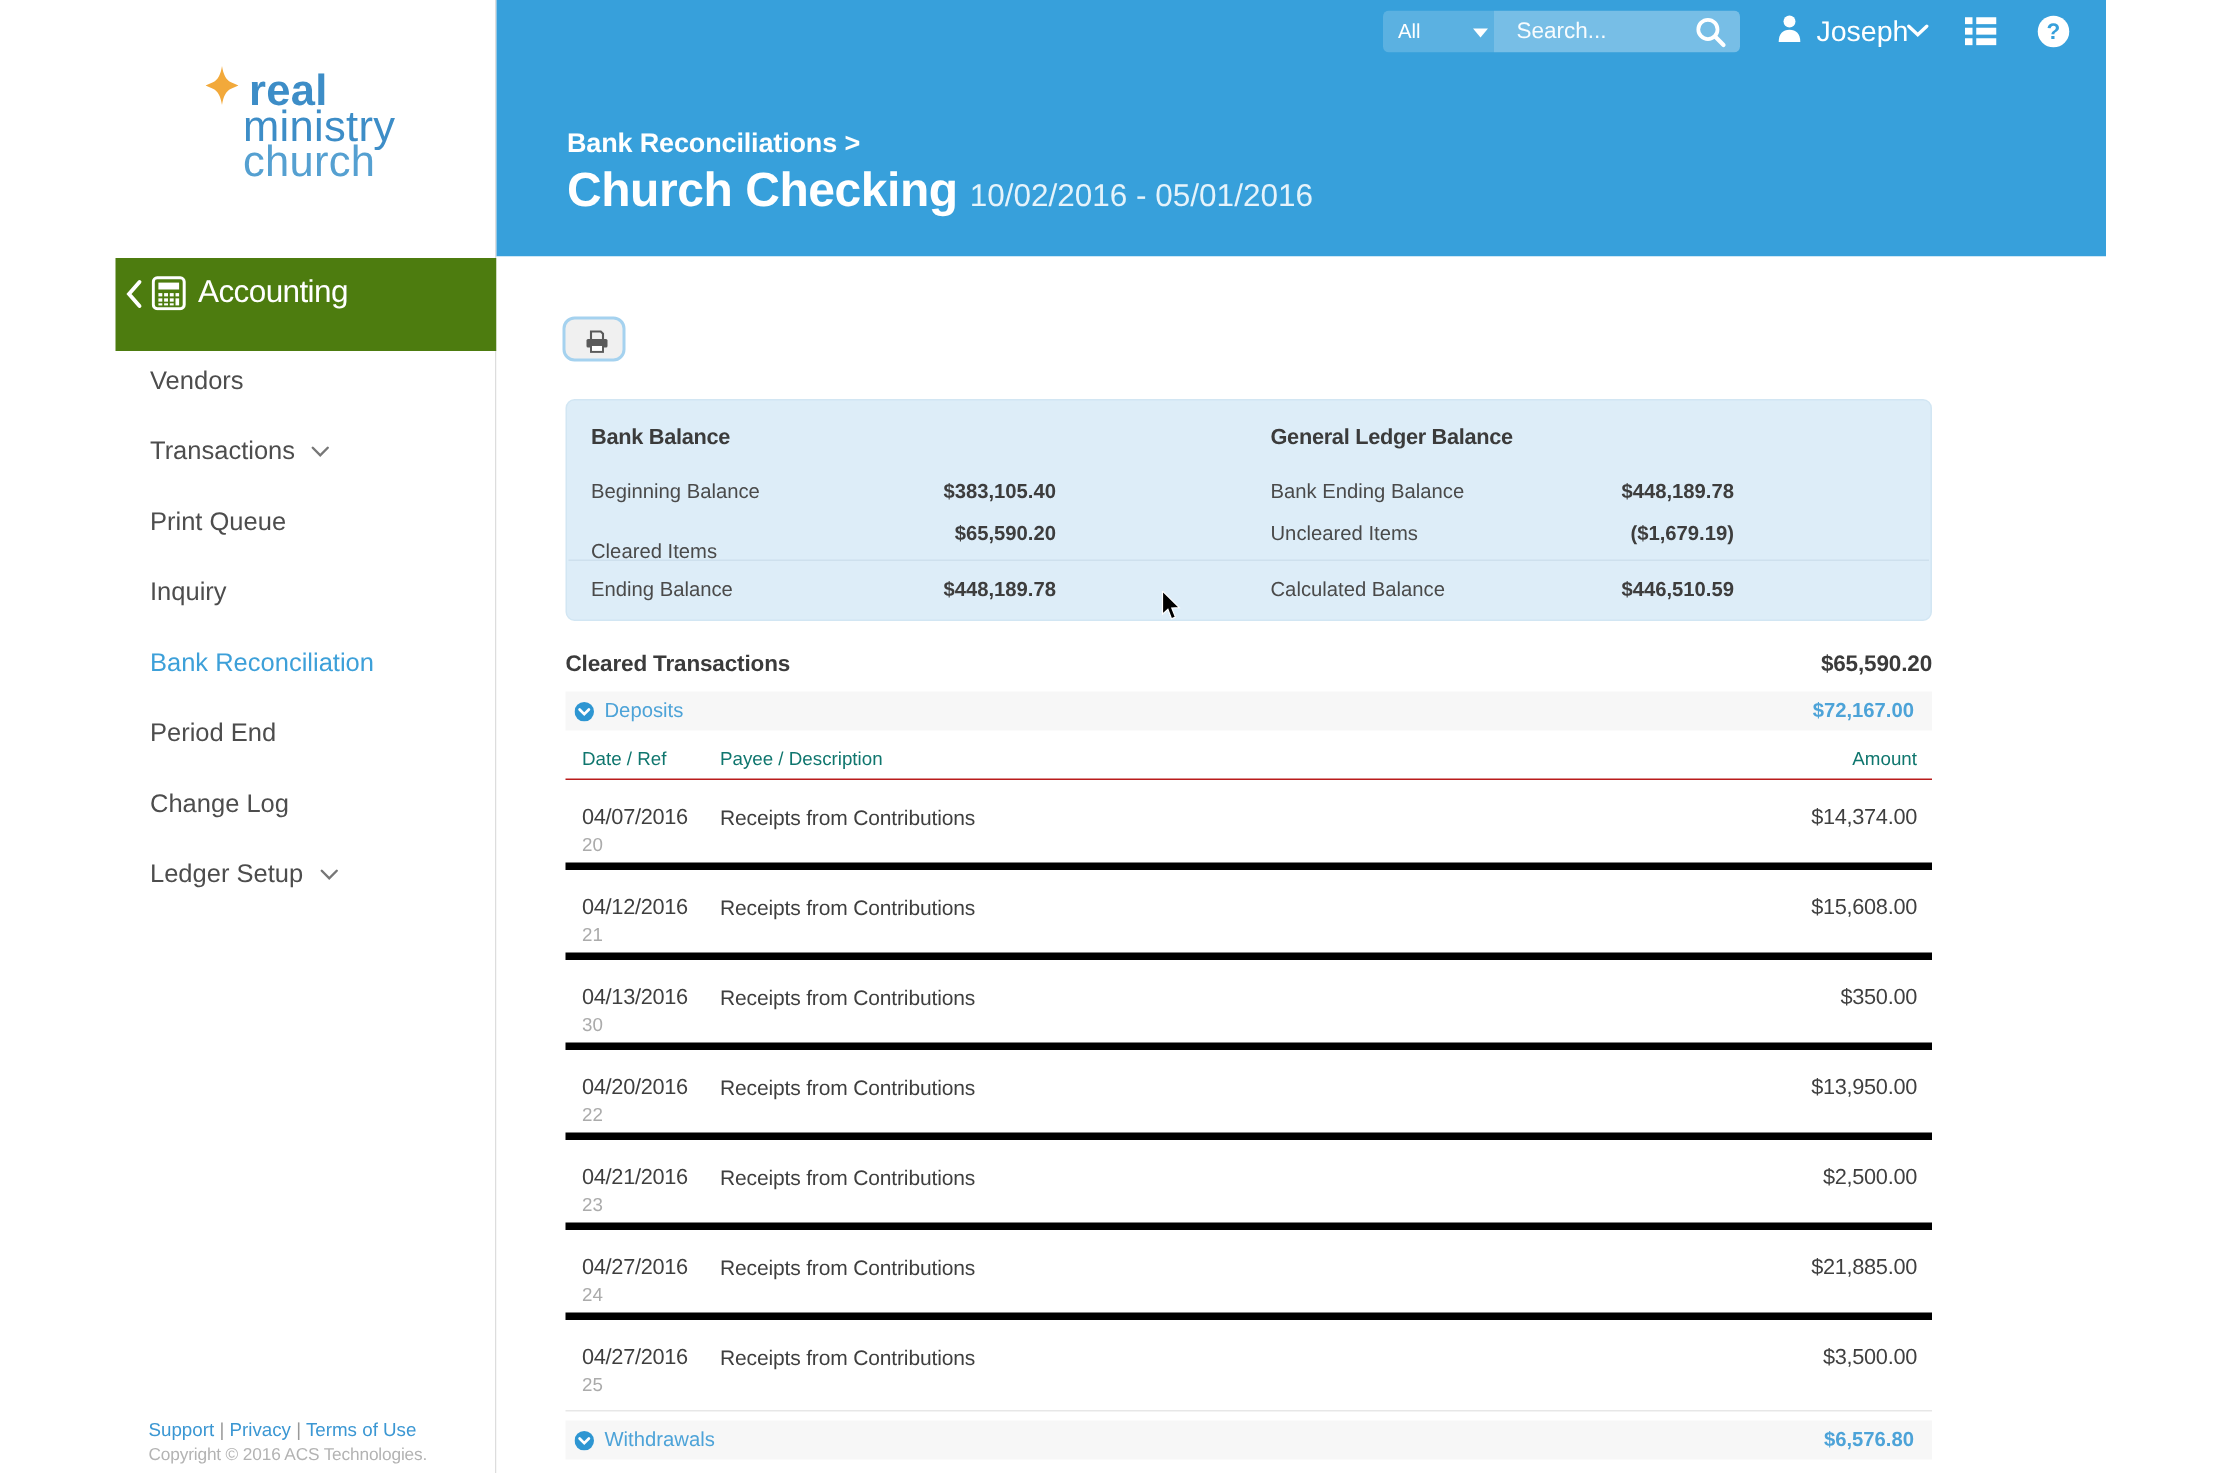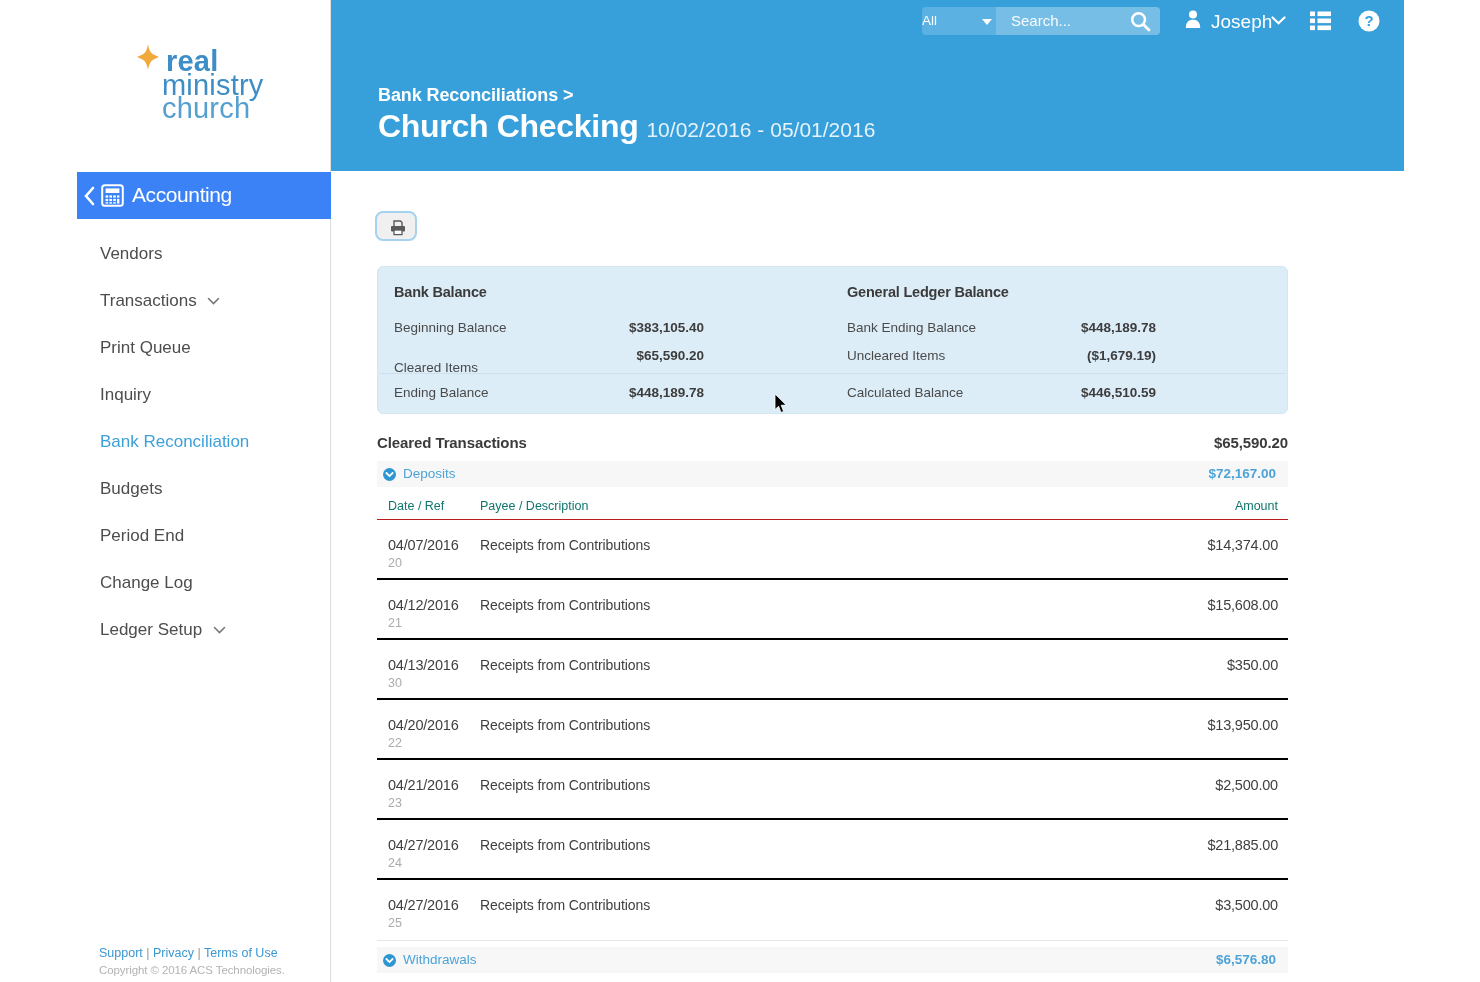--- a/index.html
+++ b/index.html
@@ -7,40 +7,40 @@
 .abs { position:absolute; }
 #page { position:relative; width:1480px; height:982px; }
 
 
 #sidebar { left:0; top:0; width:331px; height:982px; background:#fff; border-right:1px solid #ddd; }
 #logo { left:138px; top:50px; line-height:23.6px; font-size:29px; letter-spacing:0.2px; color:#3d8dc7; }
 #logo .l1 { margin-left:28px;font-weight:bold; }
 #logo .l2 { margin-left:24px; }
 #logo .l3 { color:#55a0d1; margin-left:24px; }
 #logo .star { position:absolute; left:-1px; top:-6px; }
-#acctbar { left:77px; top:172px; width:254px; height:47px; background:#3b82f6; color:#fff; }
+#acctbar { left:77px; top:172px; width:254px; height:62px; background:#4d7c0f; color:#fff; }
 #acctbar .back { position:absolute; left:6px; top:14px; }
 #acctbar .calc { position:absolute; left:24px; top:12px; }
 #acctbar .txt { position:absolute; left:55px; top:11px; font-size:21px; letter-spacing:-0.4px; }
 #menu { left:100px; top:240px; font-size:17px; color:#4d4d4d; }
 #menu .it { height:47px; line-height:28px; white-space:nowrap; }
 #menu .active { color:#3da0d9; }
 #menu svg { margin-left:6px; vertical-align:1px; }
 #sbfoot { left:99px; top:946px; font-size:12.5px; }
 #sbfoot a { color:#3b97d3; text-decoration:none; }
 #sbfoot .sep { color:#999; }
 #sbfoot .copy { color:#b3b3b3; font-size:11.5px; margin-top:4px; letter-spacing:-0.1px; }
 
 
 #tophdr { left:331px; top:0; width:1073px; height:171px; background:#37a0db; color:#fff; }
 #crumb { left:47px; top:85px; font-size:18px; font-weight:bold; letter-spacing:-0.1px; }
 #title { left:47px; top:108px; font-size:32px; font-weight:bold; letter-spacing:-0.3px; white-space:nowrap; }
 #title .dates { font-size:21px; font-weight:normal; color:rgba(255,255,255,0.87); letter-spacing:0px; margin-left:8px; }
 #search { left:591px; top:7px; width:238px; height:28px; border-radius:4px; overflow:hidden; }
-#search .all { position:absolute; left:0; top:0; width:74px; height:28px; background:rgba(255,255,255,0.18); color:#fff; font-size:13.5px; line-height:28px; }
+#search .all { position:absolute; left:0; top:0; width:74px; height:28px; background:rgba(255,255,255,0.18); color:#fff; font-size:13.5px; line-height:28px; padding-left:10px; }
 #search .caret { position:absolute; left:60px; top:12px; width:0; height:0; border-left:5px solid transparent; border-right:5px solid transparent; border-top:6px solid #fff; }
 #search .box { position:absolute; left:74px; top:0; width:164px; height:28px; background:rgba(255,255,255,0.32); color:rgba(255,255,255,0.95); font-size:15px; line-height:28px; padding-left:15px; }
 #search .mag { position:absolute; right:9px; top:4px; }
 #userarea { left:851px; top:10px; height:24px; color:#fff; }
 #joseph { position:absolute; left:3px; top:0px; }
 #joseph .nm { position:absolute; left:26px; top:1px; font-size:19px; }
 #joseph .chev { position:absolute; left:86px; top:6px; }
 #listicon { position:absolute; left:128px; top:1px; }
 #helpicon { position:absolute; left:176px; top:0px; }
 
@@ -56,21 +56,21 @@
 #secthead { position:absolute; left:46px; top:263px; width:911px; font-size:15px; font-weight:bold; color:#3b3b3b; letter-spacing:-0.1px; }
 #secthead .amt { position:absolute; right:0; top:0; }
 .srow { position:absolute; left:46px; width:911px; height:26px; background:#f7f7f7; color:#4da3d8; font-size:13.5px; }
 .srow .ic { position:absolute; left:6px; top:7px; }
 .srow .lbl { position:absolute; left:26px; top:5px; }
 .srow .amt { position:absolute; right:12px; top:5px; font-weight:bold; }
 #thead { position:absolute; left:46px; top:316px; width:911px; height:33px; color:#0f766e; font-size:12.5px; border-bottom:1px solid #b91c1c; }
 #thead .c1 { position:absolute; left:11px; top:12px; }
 #thead .c2 { position:absolute; left:103px; top:12px; }
 #thead .c3 { position:absolute; right:10px; top:12px; }
-.trow { position:absolute; left:46px; width:911px; height:60px; border-bottom:2px solid #000000; }
+.trow { position:absolute; left:46px; width:911px; height:60px; border-bottom:5px solid #000000; }
 .trow .dt { position:absolute; left:11px; top:17px; font-size:14.5px; color:#3f3f3f; letter-spacing:-0.2px; }
 .trow .rf { position:absolute; left:11px; top:36px; font-size:12.5px; color:#ababab; }
 .trow .pd { position:absolute; left:103px; top:17px; font-size:14px; color:#3f3f3f; letter-spacing:-0.1px; }
 .trow .am { position:absolute; right:10px; top:17px; font-size:14.5px; color:#3f3f3f; letter-spacing:-0.2px; }
 </style>
 </head>
 <body>
 <div id="page">
 
   <div id="sidebar" class="abs">
@@ -106,21 +106,20 @@
       <div class="txt">Accounting</div>
     </div>
     <div id="menu" class="abs">
       <div class="it">Vendors</div>
       <div class="it">Transactions <svg width="13" height="8" viewBox="0 0 13 8">
             <path d="M1.5 1.5 L6.5 6.5 L11.5 1.5" stroke="#777" stroke-width="1.6" fill="none" stroke-linecap="round"></path>
           </svg></div>
       <div class="it">Print Queue</div>
       <div class="it">Inquiry</div>
       <div class="it active">Bank Reconciliation</div>
-      <div class="it">Budgets</div>
       <div class="it">Period End</div>
       <div class="it">Change Log</div>
       <div class="it">Ledger Setup <svg width="13" height="8" viewBox="0 0 13 8">
             <path d="M1.5 1.5 L6.5 6.5 L11.5 1.5" stroke="#777" stroke-width="1.6" fill="none" stroke-linecap="round"></path>
           </svg></div>
     </div>
     <div id="sbfoot" class="abs">
       <div><a href="#">Support</a> <span class="sep">|</span> <a href="#">Privacy</a> <span class="sep">|</span> <a href="#">Terms of Use</a></div>
       <div class="copy">Copyright © 2016 ACS Technologies.</div>
     </div>

